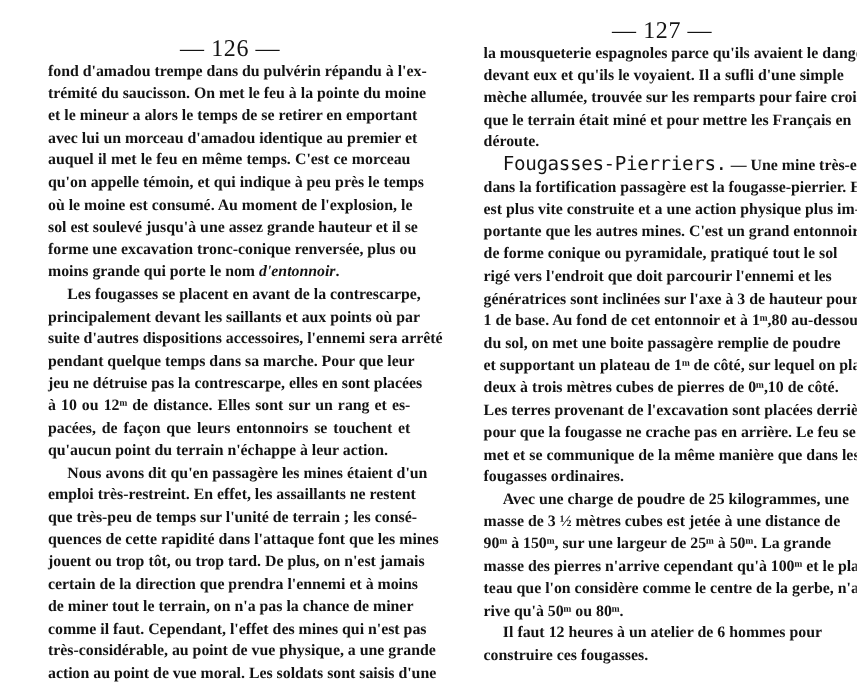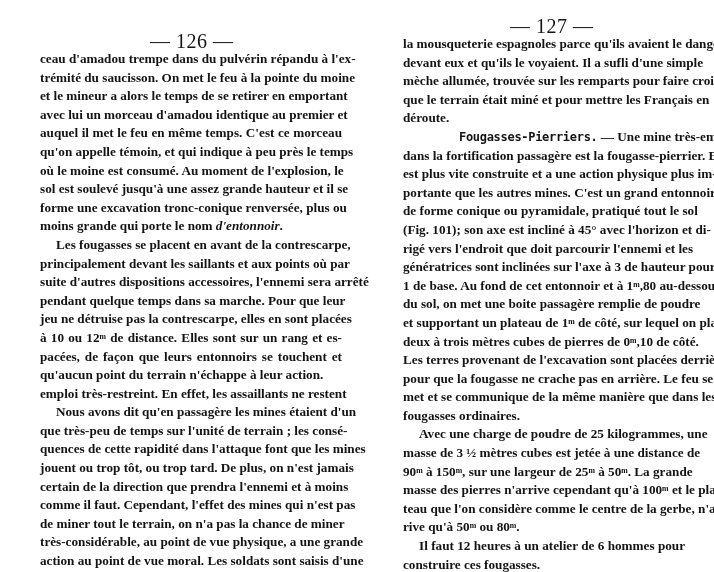--- a/index.html
+++ b/index.html
@@ -19,74 +19,73 @@
   .text {
     position: absolute; font-size: 13.2px; line-height: 18.6px;
     text-align: justify; font-weight: 600;
   }
   .page.left .text  { left: 28px; top: 50px; width: 302px; }
   .page.right .text { left: 46px; top: 35px; width: 282px; }
   .line { display: block; height: 18.6px; white-space: nowrap; text-align-last: justify; overflow: visible; }
   .line.last { text-align-last: left; }
   .line.indent { padding-left: 16px; }
   .it { font-style: italic; }
-  .heading { font-family: "DejaVu Sans Mono", monospace; font-weight: bold; font-size: 12px; letter-spacing: -0.3px; margin-left: 40px; }
+  .heading { font-family: "DejaVu Sans Mono", monospace; font-weight: normal; font-size: 16px; letter-spacing: -0.3px; }
 </style>
 </head>
 <body>
 
 <div class="page left">
   <div class="folio">— 126 —</div>
   <div class="text" id="left-text">
-      <span class="line"><span>ceau d'amadou trempe dans du pulvérin répandu à l'ex-</span></span>
+      <span class="line"><span>fond d'amadou trempe dans du pulvérin répandu à l'ex-</span></span>
       <span class="line"><span>trémité du saucisson. On met le feu à la pointe du moine</span></span>
       <span class="line"><span>et le mineur a alors le temps de se retirer en emportant</span></span>
       <span class="line"><span>avec lui un morceau d'amadou identique au premier et</span></span>
       <span class="line"><span>auquel il met le feu en même temps. C'est ce morceau</span></span>
       <span class="line"><span>qu'on appelle témoin, et qui indique à peu près le temps</span></span>
       <span class="line"><span>où le moine est consumé. Au moment de l'explosion, le</span></span>
       <span class="line"><span>sol est soulevé jusqu'à une assez grande hauteur et il se</span></span>
       <span class="line"><span>forme une excavation tronc-conique renversée, plus ou</span></span>
       <span class="line last"><span>moins grande qui porte le nom </span><span class="it">d'entonnoir</span><span>.</span></span>
       <span class="line indent"><span>Les fougasses se placent en avant de la contrescarpe,</span></span>
       <span class="line"><span>principalement devant les saillants et aux points où par</span></span>
       <span class="line"><span>suite d'autres dispositions accessoires, l'ennemi sera arrêté</span></span>
       <span class="line"><span>pendant quelque temps dans sa marche. Pour que leur</span></span>
       <span class="line"><span>jeu ne détruise pas la contrescarpe, elles en sont placées</span></span>
       <span class="line"><span>à 10 ou 12ᵐ de distance. Elles sont sur un rang et es-</span></span>
       <span class="line"><span>pacées, de façon que leurs entonnoirs se touchent et</span></span>
       <span class="line last"><span>qu'aucun point du terrain n'échappe à leur action.</span></span>
+      <span class="line indent"><span>Nous avons dit qu'en passagère les mines étaient d'un</span></span>
       <span class="line"><span>emploi très-restreint. En effet, les assaillants ne restent</span></span>
-      <span class="line indent"><span>Nous avons dit qu'en passagère les mines étaient d'un</span></span>
       <span class="line"><span>que très-peu de temps sur l'unité de terrain ; les consé-</span></span>
       <span class="line"><span>quences de cette rapidité dans l'attaque font que les mines</span></span>
       <span class="line"><span>jouent ou trop tôt, ou trop tard. De plus, on n'est jamais</span></span>
       <span class="line"><span>certain de la direction que prendra l'ennemi et à moins</span></span>
+      <span class="line"><span>de miner tout le terrain, on n'a pas la chance de miner</span></span>
       <span class="line"><span>comme il faut. Cependant, l'effet des mines qui n'est pas</span></span>
-      <span class="line"><span>de miner tout le terrain, on n'a pas la chance de miner</span></span>
       <span class="line"><span>très-considérable, au point de vue physique, a une grande</span></span>
       <span class="line"><span>action au point de vue moral. Les soldats sont saisis d'une</span></span>
       <span class="line"><span>terreur panique, quand ils apprennent que le terrain, sur</span></span>
     </div>
 </div>
 
 <div class="page right">
   <div class="folio">— 127 —</div>
   <div class="text" id="right-text">
       <span class="line"><span>la mousqueterie espagnoles parce qu'ils avaient le danger</span></span>
       <span class="line"><span>devant eux et qu'ils le voyaient. Il a sufli d'une simple</span></span>
       <span class="line"><span>mèche allumée, trouvée sur les remparts pour faire croire</span></span>
       <span class="line"><span>que le terrain était miné et pour mettre les Français en</span></span>
       <span class="line last"><span>déroute.</span></span>
       <span class="line indent"><span class="heading">Fougasses-Pierriers.</span><span> — Une mine très-employée</span></span>
       <span class="line"><span>dans la fortification passagère est la fougasse-pierrier. Elle</span></span>
       <span class="line"><span>est plus vite construite et a une action physique plus im-</span></span>
       <span class="line"><span>portante que les autres mines. C'est un grand entonnoir</span></span>
       <span class="line"><span>de forme conique ou pyramidale, pratiqué tout le sol</span></span>
-      <span class="line"><span>(Fig. 101); son axe est incliné à 45° avec l'horizon et di-</span></span>
       <span class="line"><span>rigé vers l'endroit que doit parcourir l'ennemi et les</span></span>
       <span class="line"><span>génératrices sont inclinées sur l'axe à 3 de hauteur pour</span></span>
       <span class="line"><span>1 de base. Au fond de cet entonnoir et à 1ᵐ,80 au-dessous</span></span>
       <span class="line"><span>du sol, on met une boite passagère remplie de poudre</span></span>
       <span class="line"><span>et supportant un plateau de 1ᵐ de côté, sur lequel on place</span></span>
       <span class="line"><span>deux à trois mètres cubes de pierres de 0ᵐ,10 de côté.</span></span>
       <span class="line"><span>Les terres provenant de l'excavation sont placées derrière,</span></span>
       <span class="line"><span>pour que la fougasse ne crache pas en arrière. Le feu se</span></span>
       <span class="line"><span>met et se communique de la même manière que dans les</span></span>
       <span class="line last"><span>fougasses ordinaires.</span></span>

